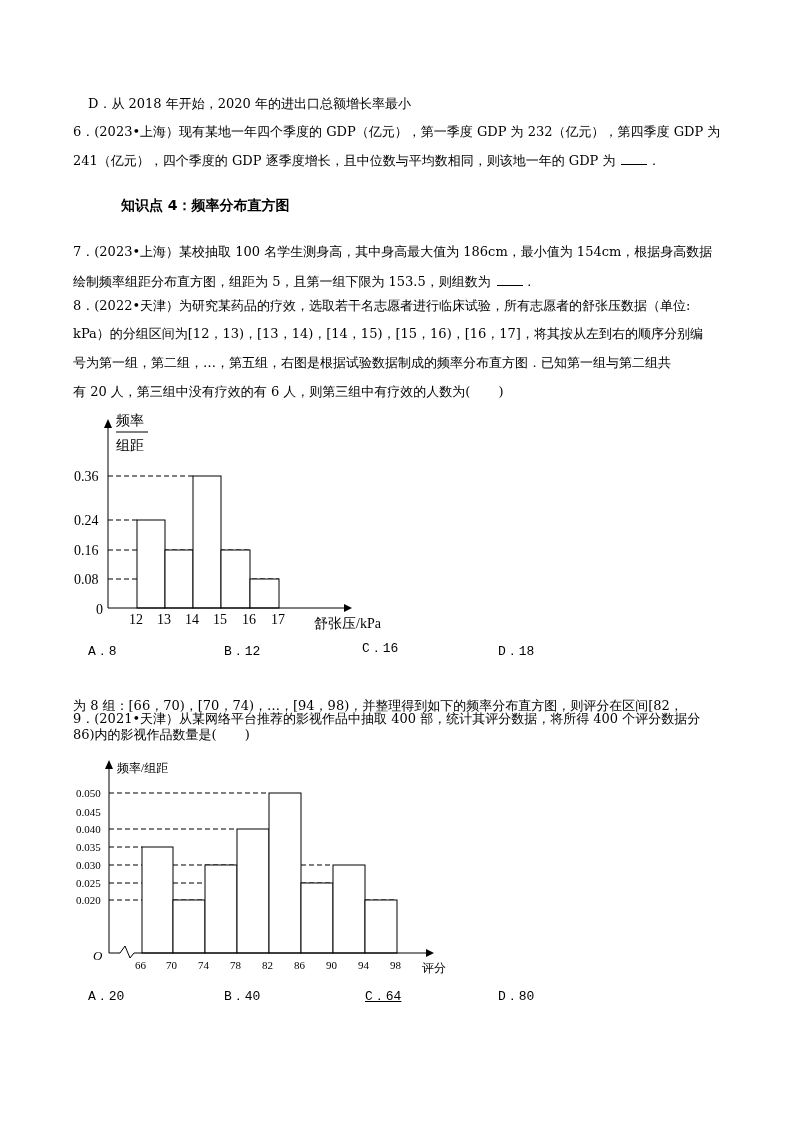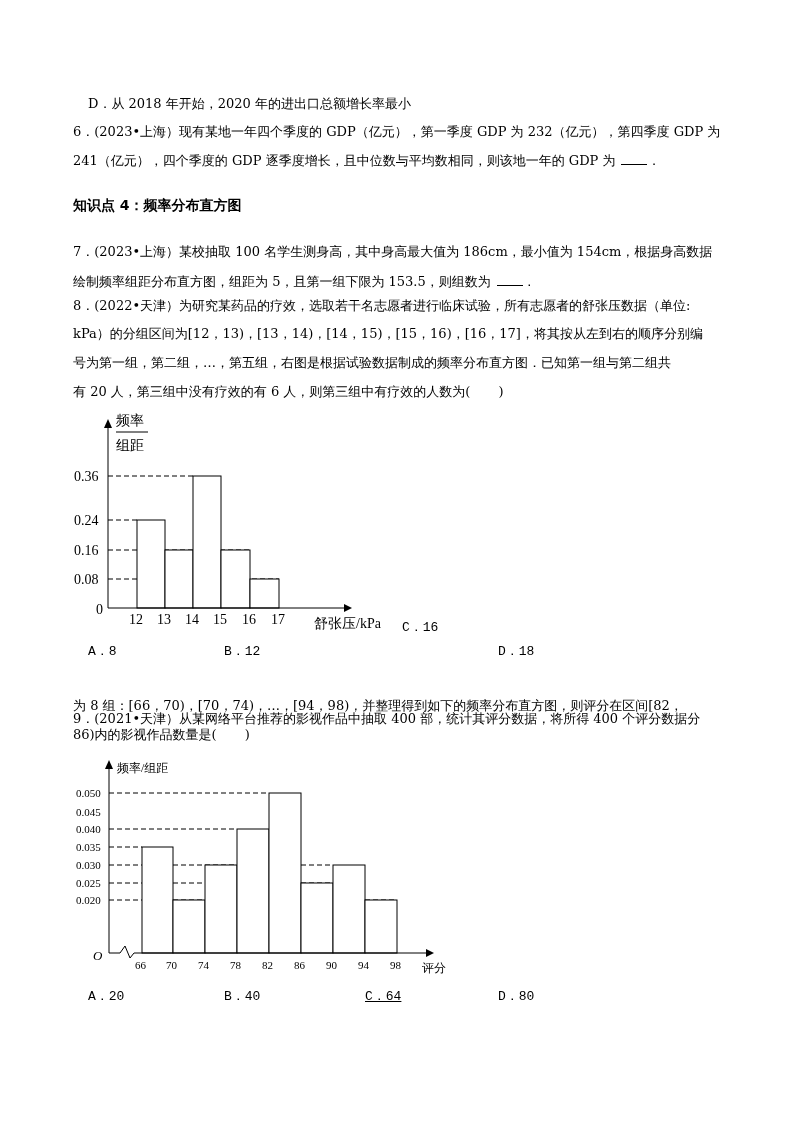--- a/index.html
+++ b/index.html
@@ -15,21 +15,21 @@
 </head>
 <body>
 
 <div class="line" style="top:96px; left:88px;">D．从 2018 年开始，2020 年的进出口总额增长率最小</div>
 
 <div class="line" style="top:124px;">6．(2023•上海）现有某地一年四个季度的 GDP（亿元），第一季度 GDP 为 232（亿元），第四季度 GDP 为</div>
 <div class="line" style="top:152px;">
   <span>241（亿元），四个季度的 GDP 逐季度增长，且中位数与平均数相同，则该地一年的 GDP 为</span><span class="blank"></span><span>．</span>
 </div>
 
-<div class="line heading" style="top:197px;">知识点 4：频率分布直方图</div>
+<div class="line heading" style="top:197px;margin-left:48px;">知识点 4：频率分布直方图</div>
 
 <div class="line" style="top:244px;">7．(2023•上海）某校抽取 100 名学生测身高，其中身高最大值为 186cm，最小值为 154cm，根据身高数据</div>
 <div class="line" style="top:273px;">
   <span>绘制频率组距分布直方图，组距为 5，且第一组下限为 153.5，则组数为</span><span class="blank"></span><span>．</span>
 </div>
 
 <div class="line" style="top:298px;">8．(2022•天津）为研究某药品的疗效，选取若干名志愿者进行临床试验，所有志愿者的舒张压数据（单位:</div>
 <div class="line" style="top:326px;">kPa）的分组区间为[12，13)，[13，14)，[14，15)，[15，16)，[16，17]，将其按从左到右的顺序分别编</div>
 <div class="line" style="top:355px;">号为第一组，第二组，…，第五组，右图是根据试验数据制成的频率分布直方图．已知第一组与第二组共</div>
 <div class="line" style="top:384px;">
@@ -113,21 +113,21 @@
     <text x="294" y="969">86</text>
     <text x="326" y="969">90</text>
     <text x="358" y="969">94</text>
     <text x="390" y="969">98</text>
     <text x="422" y="972" font-size="12">评分</text>
   </g>
 </svg>
 
 <div class="opt" style="top:642px; left:88px;">A．8</div>
 <div class="opt" style="top:642px; left:224px;">B．12</div>
-<div class="opt" style="top:618px; left:362px;margin-left:40px;">C．16</div>
+<div class="opt" style="top:639px; left:362px;">C．16</div>
 <div class="opt" style="top:642px; left:498px;">D．18</div>
 
 <div class="line" style="top:671px;margin-top:40px;">9．(2021•天津）从某网络平台推荐的影视作品中抽取 400 部，统计其评分数据，将所得 400 个评分数据分</div>
 <div class="line" style="top:698px;">为 8 组：[66，70)，[70，74)，…，[94，98)，并整理得到如下的频率分布直方图，则评分在区间[82，</div>
 <div class="line" style="top:727px;">
   <span>86)内的影视作品数量是(</span><span class="paren"></span><span>)</span>
 </div>
 
 <div class="opt" style="top:987px; left:88px;">A．20</div>
 <div class="opt" style="top:987px; left:224px;">B．40</div>

